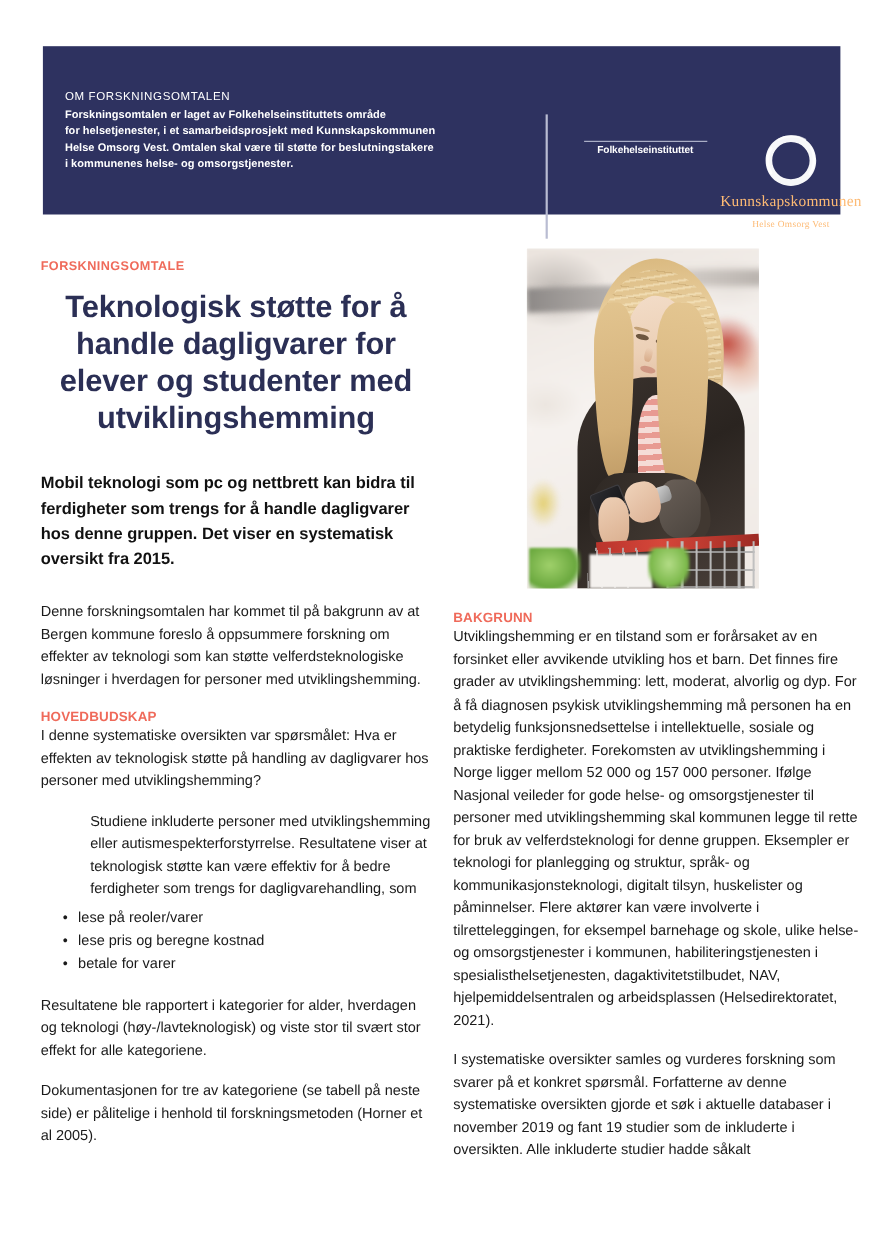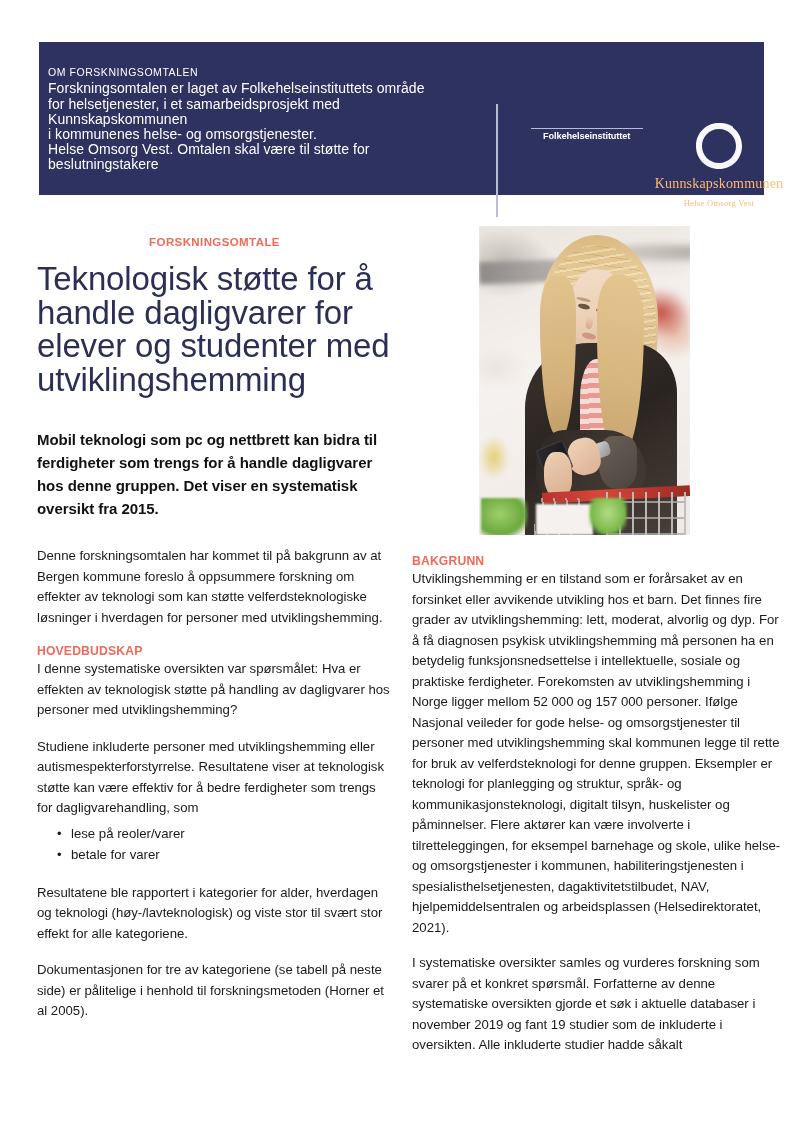--- a/index.html
+++ b/index.html
@@ -22,35 +22,35 @@
     left: 39px;
     top: 42px;
     width: 725px;
     height: 153px;
     background: #2e3260;
     display: flex;
     align-items: center;
   }
   .header-text-block {
     width: 400px;
-    padding-left: 9px;
+    padding-left: 20px;
     box-sizing: border-box;
     color: #ffffff;
   }
   .header-kicker {
     font-size: 10.5px;
     letter-spacing: 0.55px;
     line-height: 16px;
     font-weight: 400;
     margin-bottom: 1px;
   }
   .header-body {
-    font-size: 14px;
+    font-size: 10px;
     line-height: 15.2px;
-    font-weight: 400;
+    font-weight: 700;
     letter-spacing: 0.05px;
   }
   .header-divider {
     position: absolute;
     left: 457px;
     top: 62px;
     width: 2px;
     height: 113px;
     background: #b9bcd2;
   }
@@ -137,46 +137,46 @@
     width: 372px;
   }
 
   
   .kicker {
     color: #ef6a5a;
     font-size: 11.5px;
     font-weight: 700;
     letter-spacing: 0.4px;
     margin: 0 0 14px 0;
-    text-align: center;
   }
   .doc-title {
-    font-size: 33px;
+    font-size: 28px;
     line-height: 33.5px;
-    font-weight: 400;
+    font-weight: 700;
     color: #2b2f55;
     letter-spacing: -0.15px;
     margin: 0 0 32px 0;
+    text-align: center;
   }
   .lead {
     font-size: 15px;
     line-height: 23px;
     font-weight: 700;
     color: #111;
     margin: 0 0 26px 0;
     letter-spacing: -0.05px;
   }
   .para {
     font-size: 13.2px;
     line-height: 20.5px;
     margin: 0 0 16px 0;
     color: #1a1a1a;
     letter-spacing: -0.02px;
   }
-  .para.tight { margin-bottom: 0; }
+  .para.tight { margin-bottom: 0; margin-left: 45px; }
   .section-head {
     color: #ef6a5a;
     font-size: 12.2px;
     font-weight: 700;
     letter-spacing: 0.15px;
     margin: 12px 0 1px 0;
   }
   .section-head.first { margin-top: 0; }
   ul.bullets {
     margin: 4px 0 18px 0;
@@ -362,22 +362,22 @@
 </head>
 <body>
 
 <div class="header-bar">
 
   <div class="header-text-block">
     <div class="header-kicker">OM FORSKNINGSOMTALEN</div>
     <div class="header-body">
       <div>Forskningsomtalen er laget av Folkehelseinstituttets område</div>
       <div>for helsetjenester, i et samarbeidsprosjekt med Kunnskapskommunen</div>
+      <div>Helse Omsorg Vest. Omtalen skal være til støtte for beslutningstakere</div>
       <div>i kommunenes helse- og omsorgstjenester.</div>
-      <div>Helse Omsorg Vest. Omtalen skal være til støtte for beslutningstakere</div>
     </div>
   </div>
 
   <div class="header-divider"></div>
 
   <div class="fhi-logo">
     <div class="fhi-rule"></div>
     <div class="fhi-sub">Folkehelseinstituttet</div>
   </div>
 
@@ -437,20 +437,21 @@
   <p class="lead">Mobil teknologi som pc og nettbrett kan bidra til ferdigheter som trengs for å handle dagligvarer hos denne gruppen. Det viser en systematisk oversikt fra 2015.</p>
 
   <p class="para">Denne forskningsomtalen har kommet til på bakgrunn av at Bergen kommune foreslo å oppsummere forskning om effekter av teknologi som kan støtte velferdsteknologiske løsninger i hverdagen for personer med utviklingshemming.</p>
 
   <div class="section-head">HOVEDBUDSKAP</div>
   <p class="para">I denne systematiske oversikten var spørsmålet: Hva er effekten av teknologisk støtte på handling av dagligvarer hos personer med utviklingshemming?</p>
   <p class="para tight">Studiene inkluderte personer med utviklingshemming eller autismespekterforstyrrelse. Resultatene viser at teknologisk støtte kan være effektiv for å bedre ferdigheter som trengs for dagligvarehandling, som</p>
 
   <ul class="bullets">
     <li>lese på reoler/varer</li>
+    <li>lese pris og beregne kostnad</li>
     <li>betale for varer</li>
   </ul>
 
   <p class="para">Resultatene ble rapportert i kategorier for alder, hverdagen og teknologi (høy-/lavteknologisk) og viste stor til svært stor effekt for alle kategoriene.</p>
   <p class="para">Dokumentasjonen for tre av kategoriene (se tabell på neste side) er pålitelige i henhold til forskningsmetoden (Horner et al 2005).</p>
 </div>
 
 <div class="col-right-text rcol">
 
   <div class="section-head first">BAKGRUNN</div>

